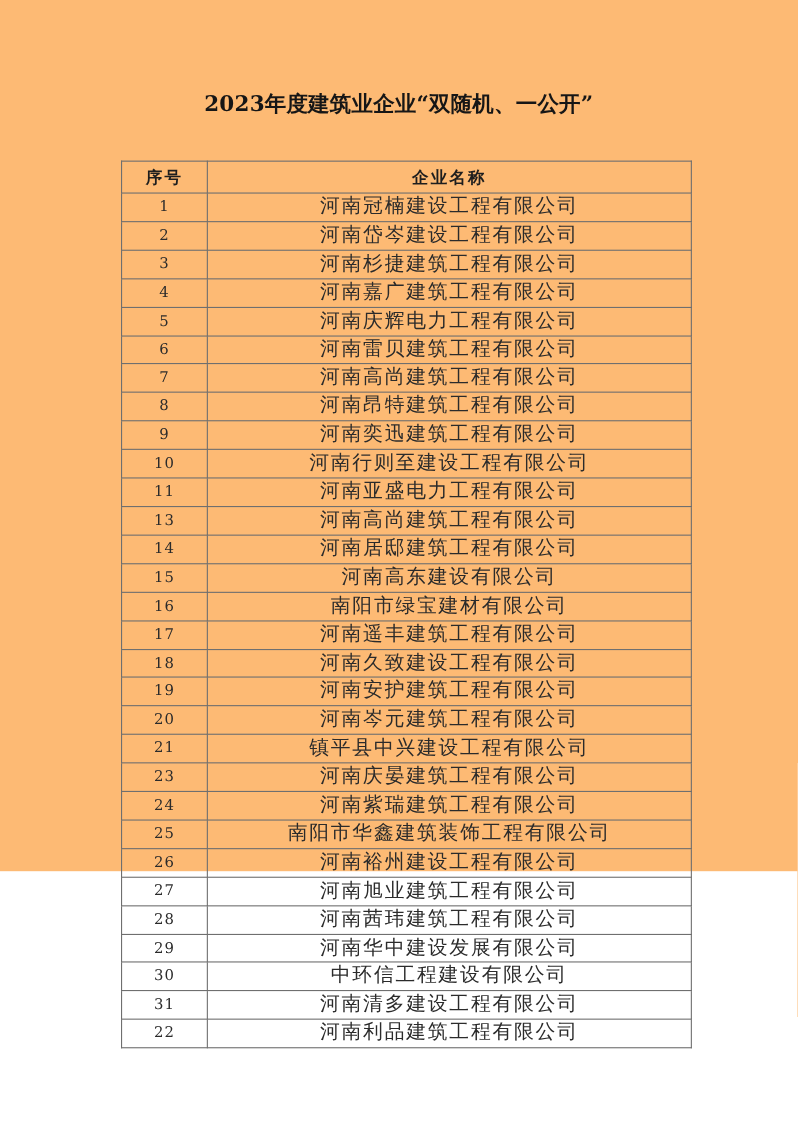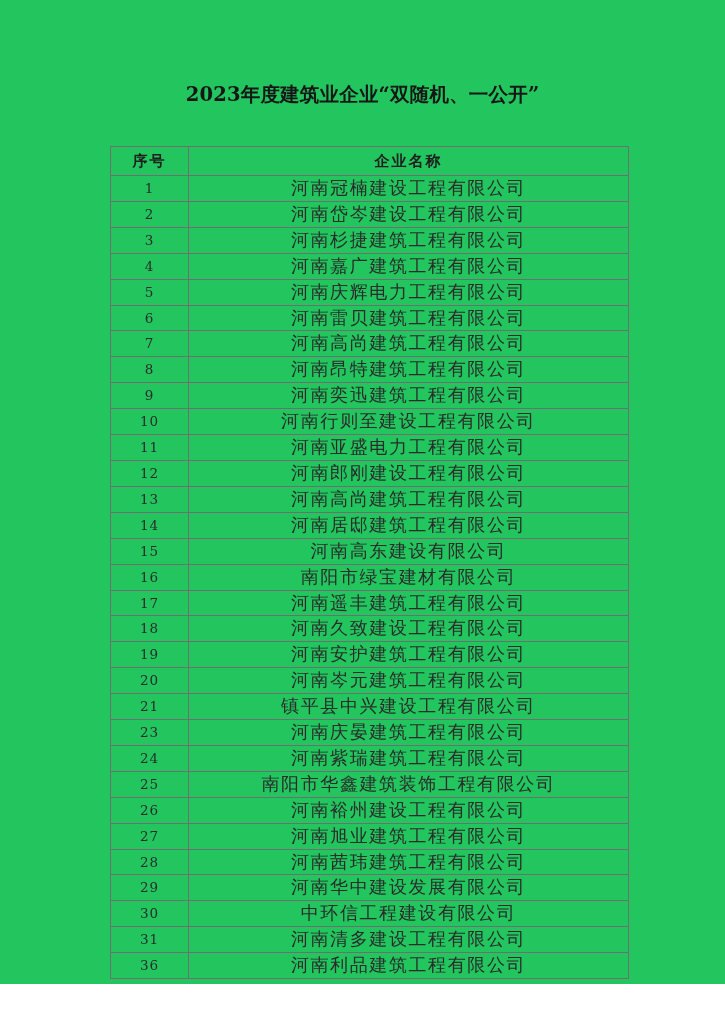--- a/index.html
+++ b/index.html
@@ -10,22 +10,22 @@
     width: 725px;
     height: 1024px;
     background: #ffffff;
     font-family: "DejaVu Serif", "Liberation Serif", serif;
     overflow: hidden;
     position: relative;
   }
   .page {
     position: relative;
     width: 725px;
-    height: 984px;
-    background: #22c55e;
+    height: 792px;
+    background: #fdba74;
   }
   .title-block {
     position: absolute;
     top: 80px;
     left: 0;
     width: 725px;
     text-align: center;
   }
   .title-line {
     font-family: "DejaVu Serif", "Liberation Serif", serif;
@@ -144,24 +144,20 @@
         </tr>
         <tr>
           <td class="cell-index">10</td>
           <td class="cell-name">河南行则至建设工程有限公司</td>
         </tr>
         <tr>
           <td class="cell-index">11</td>
           <td class="cell-name">河南亚盛电力工程有限公司</td>
         </tr>
         <tr>
-          <td class="cell-index">12</td>
-          <td class="cell-name">河南郎刚建设工程有限公司</td>
-        </tr>
-        <tr>
           <td class="cell-index">13</td>
           <td class="cell-name">河南高尚建筑工程有限公司</td>
         </tr>
         <tr>
           <td class="cell-index">14</td>
           <td class="cell-name">河南居邸建筑工程有限公司</td>
         </tr>
         <tr>
           <td class="cell-index">15</td>
           <td class="cell-name">河南高东建设有限公司</td>
@@ -220,19 +216,19 @@
         </tr>
         <tr>
           <td class="cell-index">30</td>
           <td class="cell-name">中环信工程建设有限公司</td>
         </tr>
         <tr>
           <td class="cell-index">31</td>
           <td class="cell-name">河南清多建设工程有限公司</td>
         </tr>
         <tr>
-          <td class="cell-index">36</td>
+          <td class="cell-index">22</td>
           <td class="cell-name">河南利品建筑工程有限公司</td>
         </tr>
       </tbody>
   </table>
 
 </div>
 
 </body></html>

